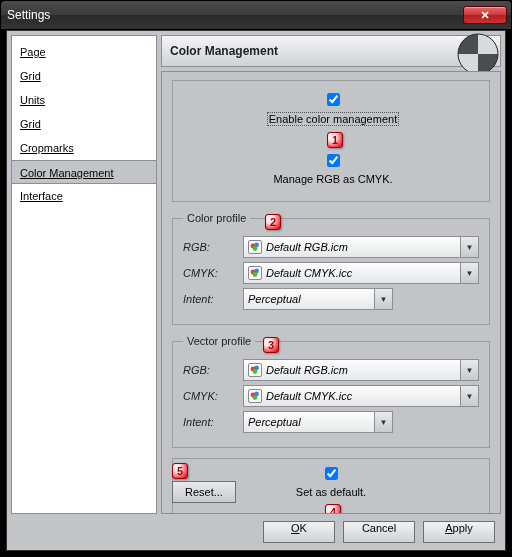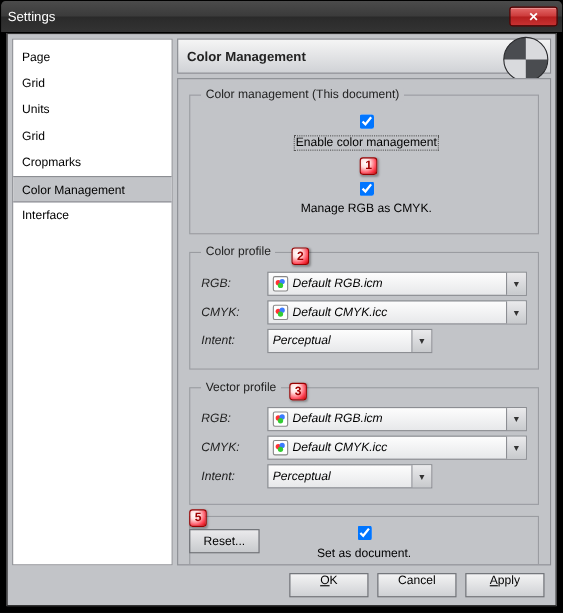--- a/index.html
+++ b/index.html
@@ -48,20 +48,21 @@
     background: #fff;
     border: 1px solid #8c8e93;
     display: flex; flex-direction: column;
     padding-top: 4px;
   }
   .sidebar .item {
     height: 24px; line-height: 24px;
     padding: 0 8px;
     color: #000;
     cursor: default;
+    text-decoration: underline;
   }
   .sidebar .item.selected {
     background: #c2c4c8;
     border-top: 1px solid #8c8e93;
     border-bottom: 1px solid #8c8e93;
   }
 
   .main {
     flex: 1; display: flex; flex-direction: column; min-width: 0;
   }
@@ -206,21 +207,20 @@
               <path d="M22 2 A20 20 0 0 1 42 22 L22 22 Z" fill="#d9dadd"></path>
               <path d="M22 42 A20 20 0 0 1 2 22 L22 22 Z" fill="#d9dadd"></path>
               <circle cx="22" cy="22" r="20" fill="none" stroke="#2a2b2e" stroke-width="1"></circle>
             </svg>
           </span>
         </div>
 
         <div class="panel">
 
           <fieldset class="group">
-            <legend>Color management (This document)</legend>
             <div class="chk">
               <input type="checkbox" checked="" style="">
               <span class="dashed">Enable color management</span>
               <span class="callout">1</span>
             </div>
             <div class="chk">
               <input type="checkbox" checked="" style="">
               <span>Manage RGB as CMYK.</span>
             </div>
           </fieldset>
@@ -307,21 +307,21 @@
               <div class="combo short">
                 <span>Perceptual</span>
                 <span class="arrow">▼</span>
               </div>
             </div>
           </fieldset>
 
           <div class="single-box">
             <div class="chk" style="margin:0;">
               <input type="checkbox" checked="" style="">
-              <span>Set as document.</span>
+              <span>Set as default.</span>
               <span class="callout">4</span>
             </div>
           </div>
 
           <div style="display:flex; align-items:center; gap:6px;">
 
             <div style="flex-basis:100%;"></div>
           </div>
           <div style="margin-top:2px;">
             <span class="callout" style="visibility:hidden;">5</span>

